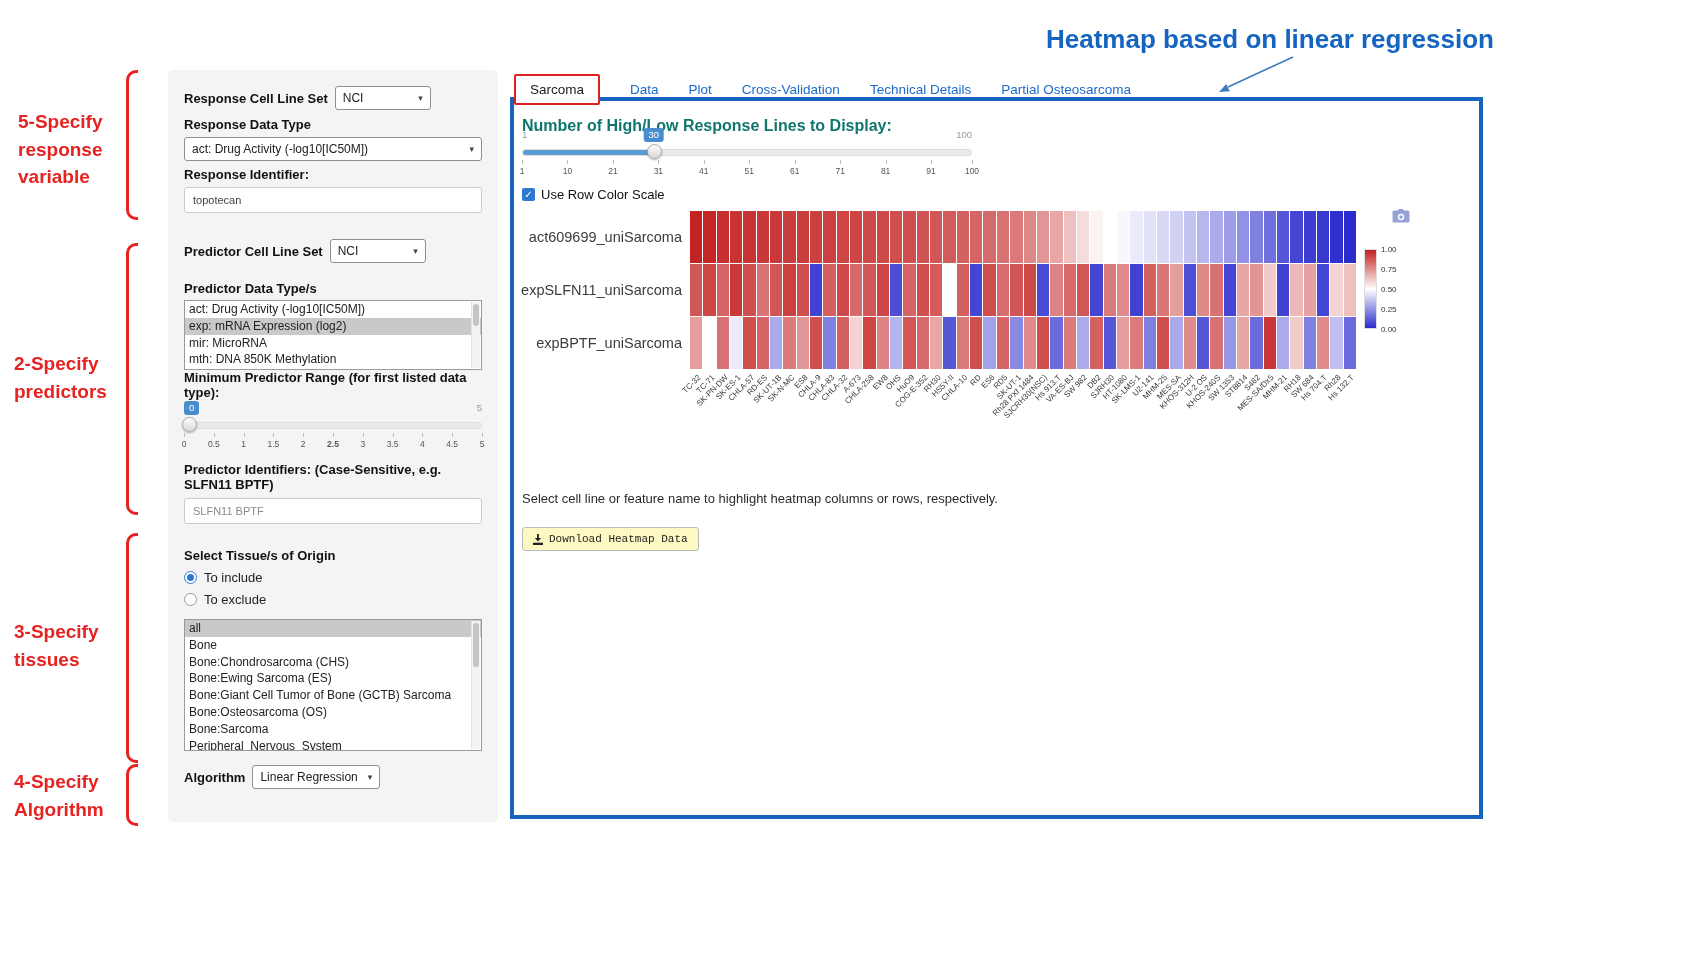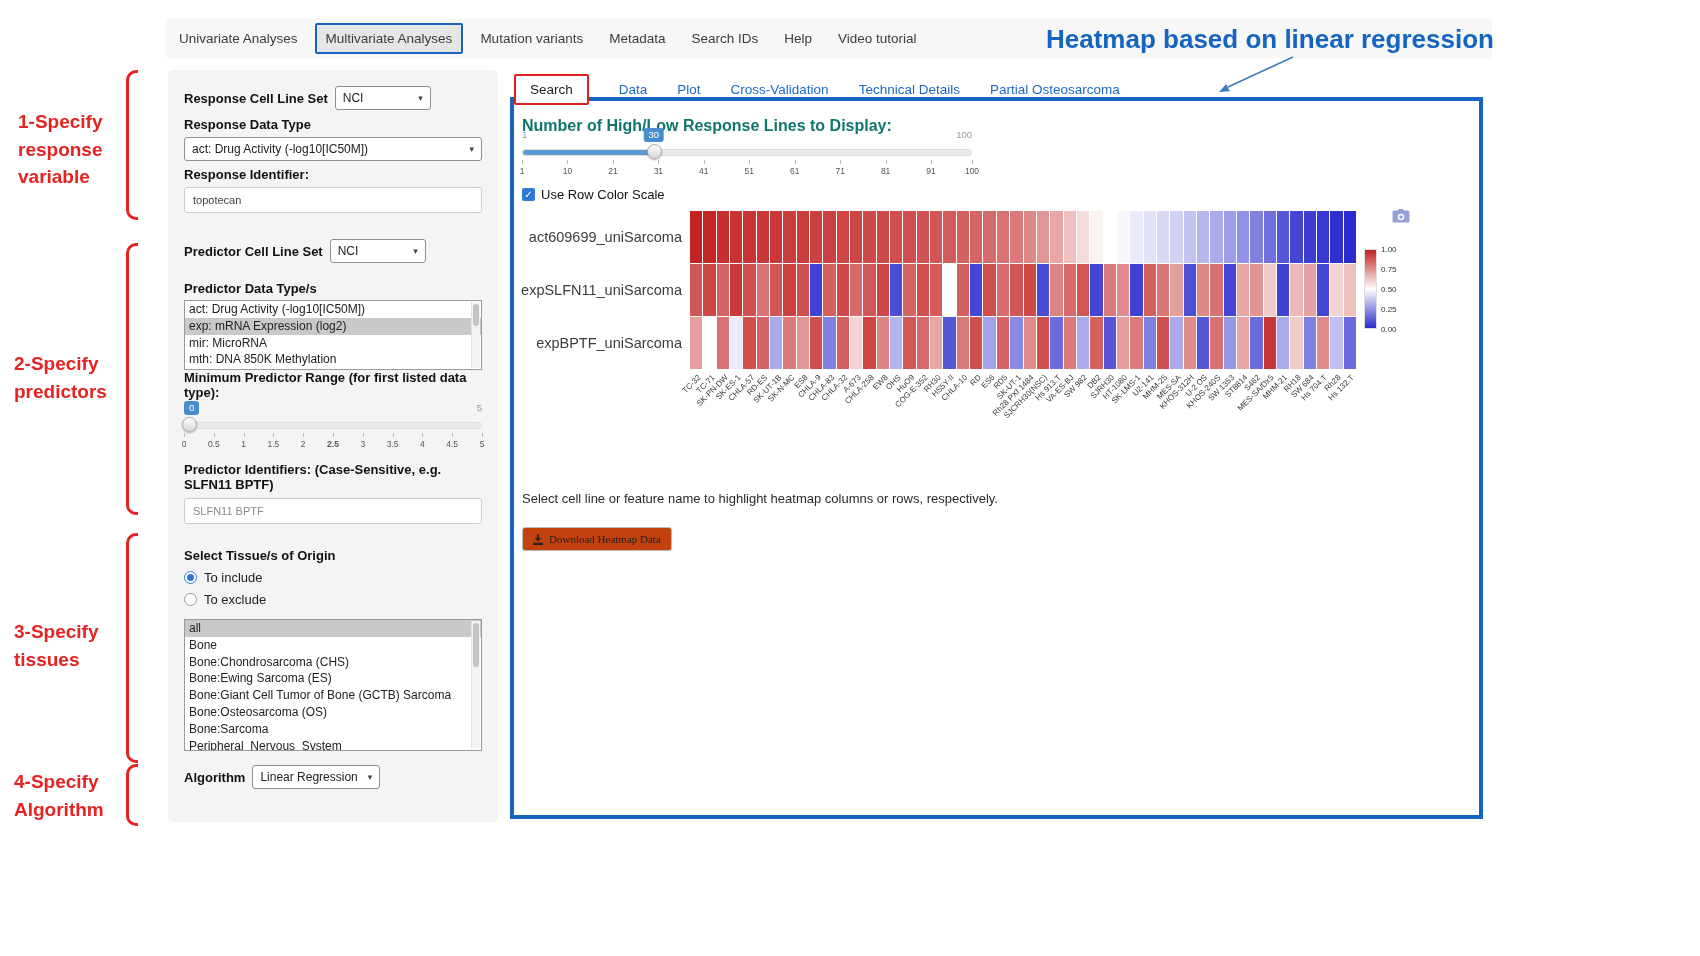--- a/index.html
+++ b/index.html
@@ -86,45 +86,36 @@
   .hm-xanchor{position:absolute;top:2px;width:0;height:0}
   .hm-xlab{position:absolute;right:0;top:0;transform-origin:100% 0;transform:rotate(-45deg);
            font-size:8px;color:#3c3c3c;white-space:nowrap;cursor:pointer}
   #hm-colorbar{position:absolute;left:846px;top:44px;width:13px;height:80px;border:1px solid #ddd}
   #hm-cbticks{position:absolute;left:863px;top:44px;width:34px;height:80px}
   .cb-tick{position:absolute;left:0;transform:translateY(-50%);font-size:8px;color:#333}
   #camera{position:absolute;left:874px;top:4px;cursor:pointer}
 
   .hint{position:absolute;left:8px;top:390px;font-size:13px;color:#2b2b2b}
   .dlbtn{position:absolute;left:8px;top:426px;display:inline-flex;align-items:center;gap:6px;
-         border:1px solid #bbb;border-radius:3px;background:#c2410c;padding:5px 10px;font-size:11px;
-         color:#222;cursor:pointer;font-family:Liberation Serif, serif}
+         border:1px solid #bbb;border-radius:3px;background:#fef9c3;padding:5px 10px;font-size:11px;
+         color:#222;cursor:pointer;font-family:Liberation Mono, monospace}
 </style>
 </head>
 <body>
 
 <div class="page">
 
-  <div class="nav" id="nav">
-      <div class="nav-item">Univariate Analyses</div>
-      <div class="nav-item active">Multivariate Analyses</div>
-      <div class="nav-item">Mutation variants</div>
-      <div class="nav-item">Metadata</div>
-      <div class="nav-item">Search IDs</div>
-      <div class="nav-item">Help</div>
-      <div class="nav-item">Video tutorial</div>
-    </div>
 
   <div class="heading">Heatmap based on linear regression</div>
   <svg class="arrow-svg" width="92" height="44" viewBox="0 0 92 44">
     <line x1="88" y1="3" x2="23" y2="33" stroke="#3a7bbf" stroke-width="1.6"></line>
     <polygon points="14,38 21.2,30 24.8,37.2" fill="#3a7bbf"></polygon>
   </svg>
 
-  <div class="step" id="step1">1-Specify response variable</div>
+  <div class="step" id="step1">5-Specify response variable</div>
   <div class="step" id="step2">2-Specify predictors</div>
   <div class="step" id="step3">3-Specify tissues</div>
   <div class="step" id="step4">4-Specify Algorithm</div>
   <div class="bracket" id="b1"></div>
   <div class="bracket" id="b2"></div>
   <div class="bracket" id="b3"></div>
   <div class="bracket" id="b4"></div>
 
   <div class="sidebar">
     <div class="frow" style="margin-top:4px">
@@ -224,21 +215,21 @@
     <div class="frow" style="margin-top:14px">
       <span class="blabel">Algorithm</span>
       <div class="select" style="width:128px">
         <span>Linear Regression</span>
         <span class="arr">▾</span>
       </div>
     </div>
   </div>
 
   <div class="tabs" id="tabs">
-      <div class="tab active">Search</div>
+      <div class="tab active">Sarcoma</div>
       <div class="tab">Data</div>
       <div class="tab">Plot</div>
       <div class="tab">Cross-Validation</div>
       <div class="tab">Technical Details</div>
       <div class="tab">Partial Osteosarcoma</div>
     </div>
 
   <div class="mainpanel">
     <div class="hl-label">Number of High/Low Response Lines to Display:</div>
     <div class="slider" id="resp-slider">

